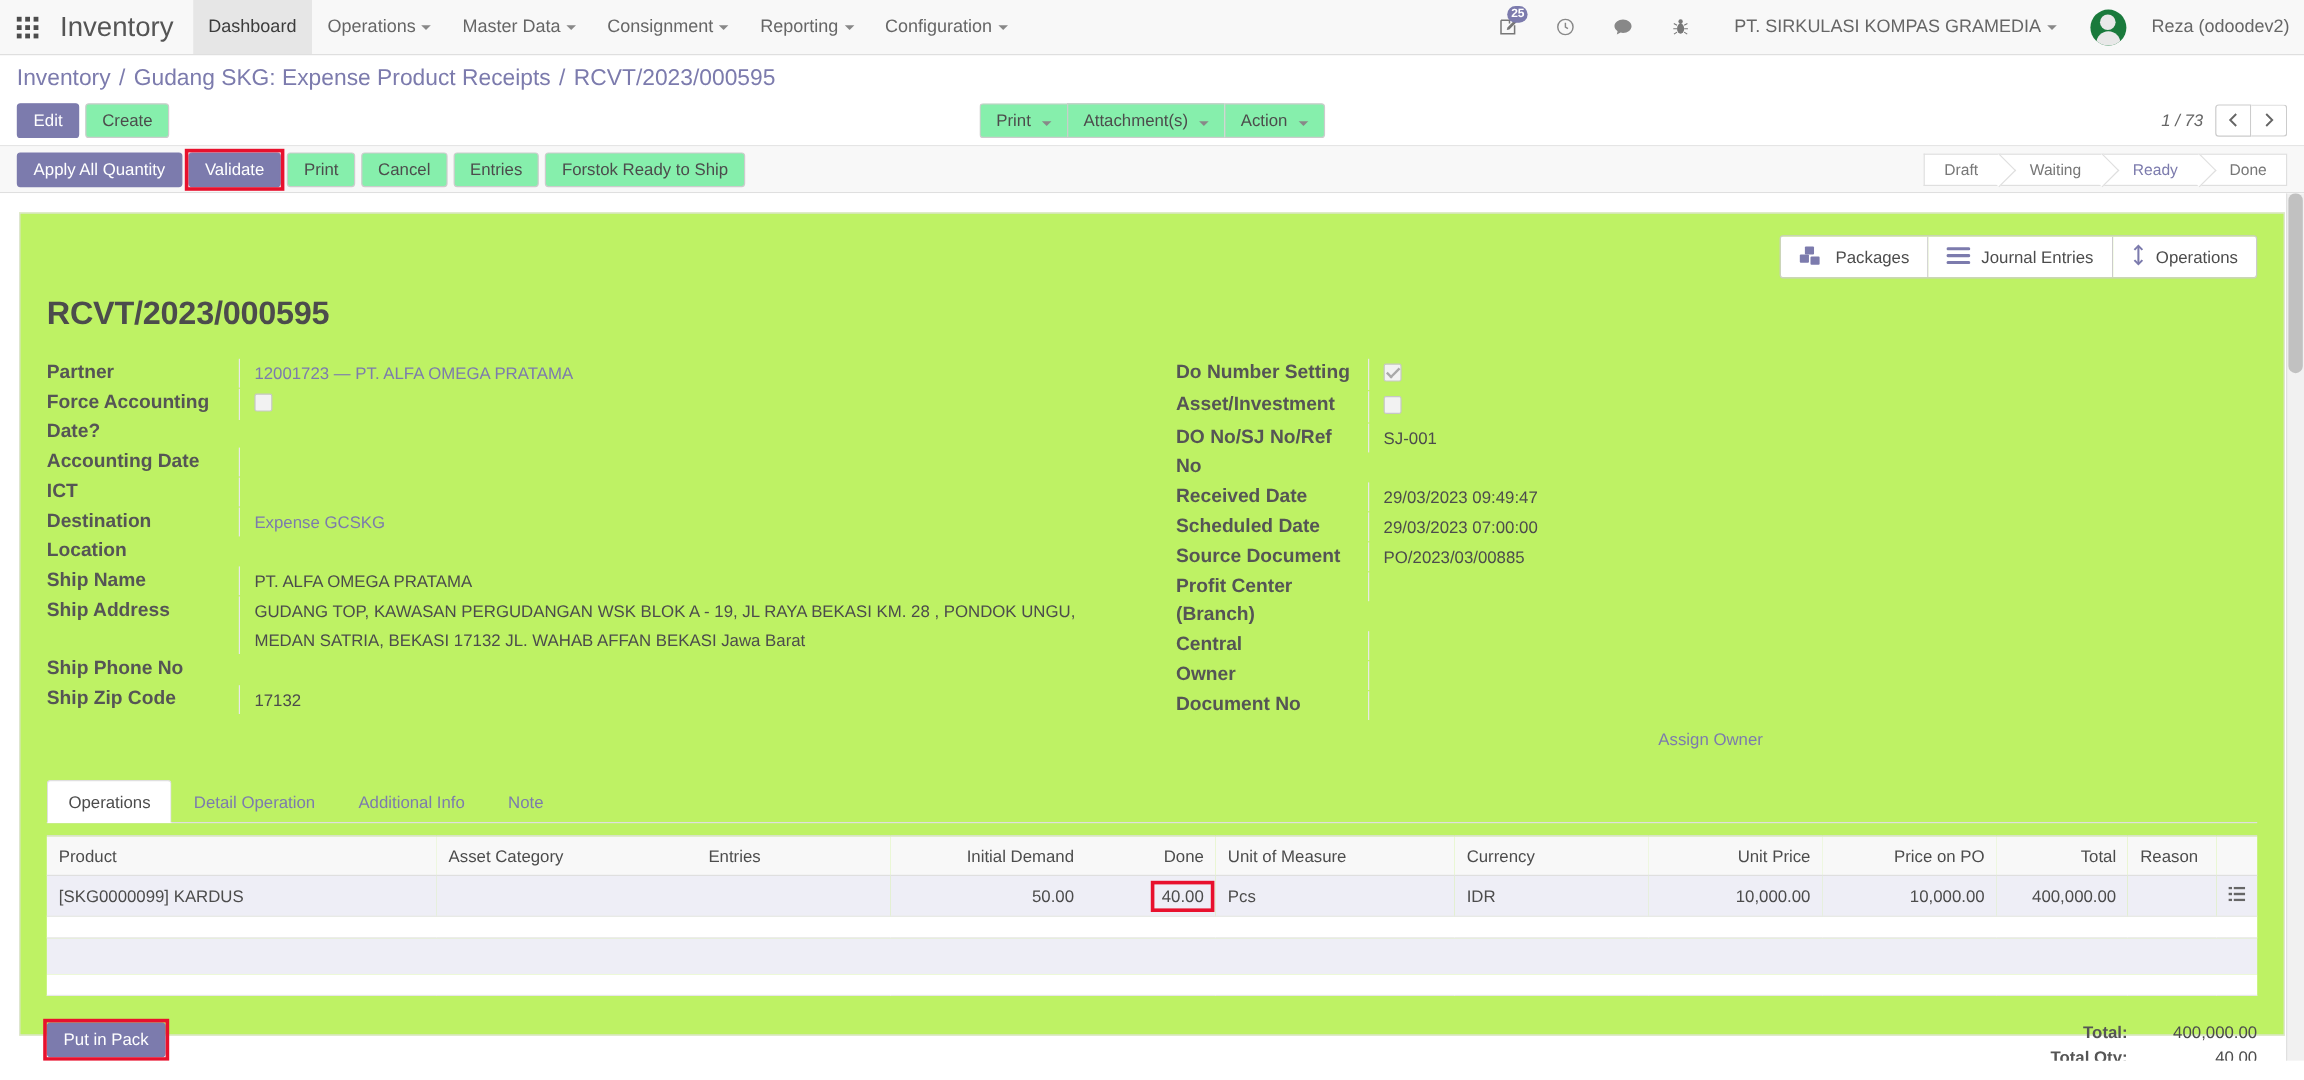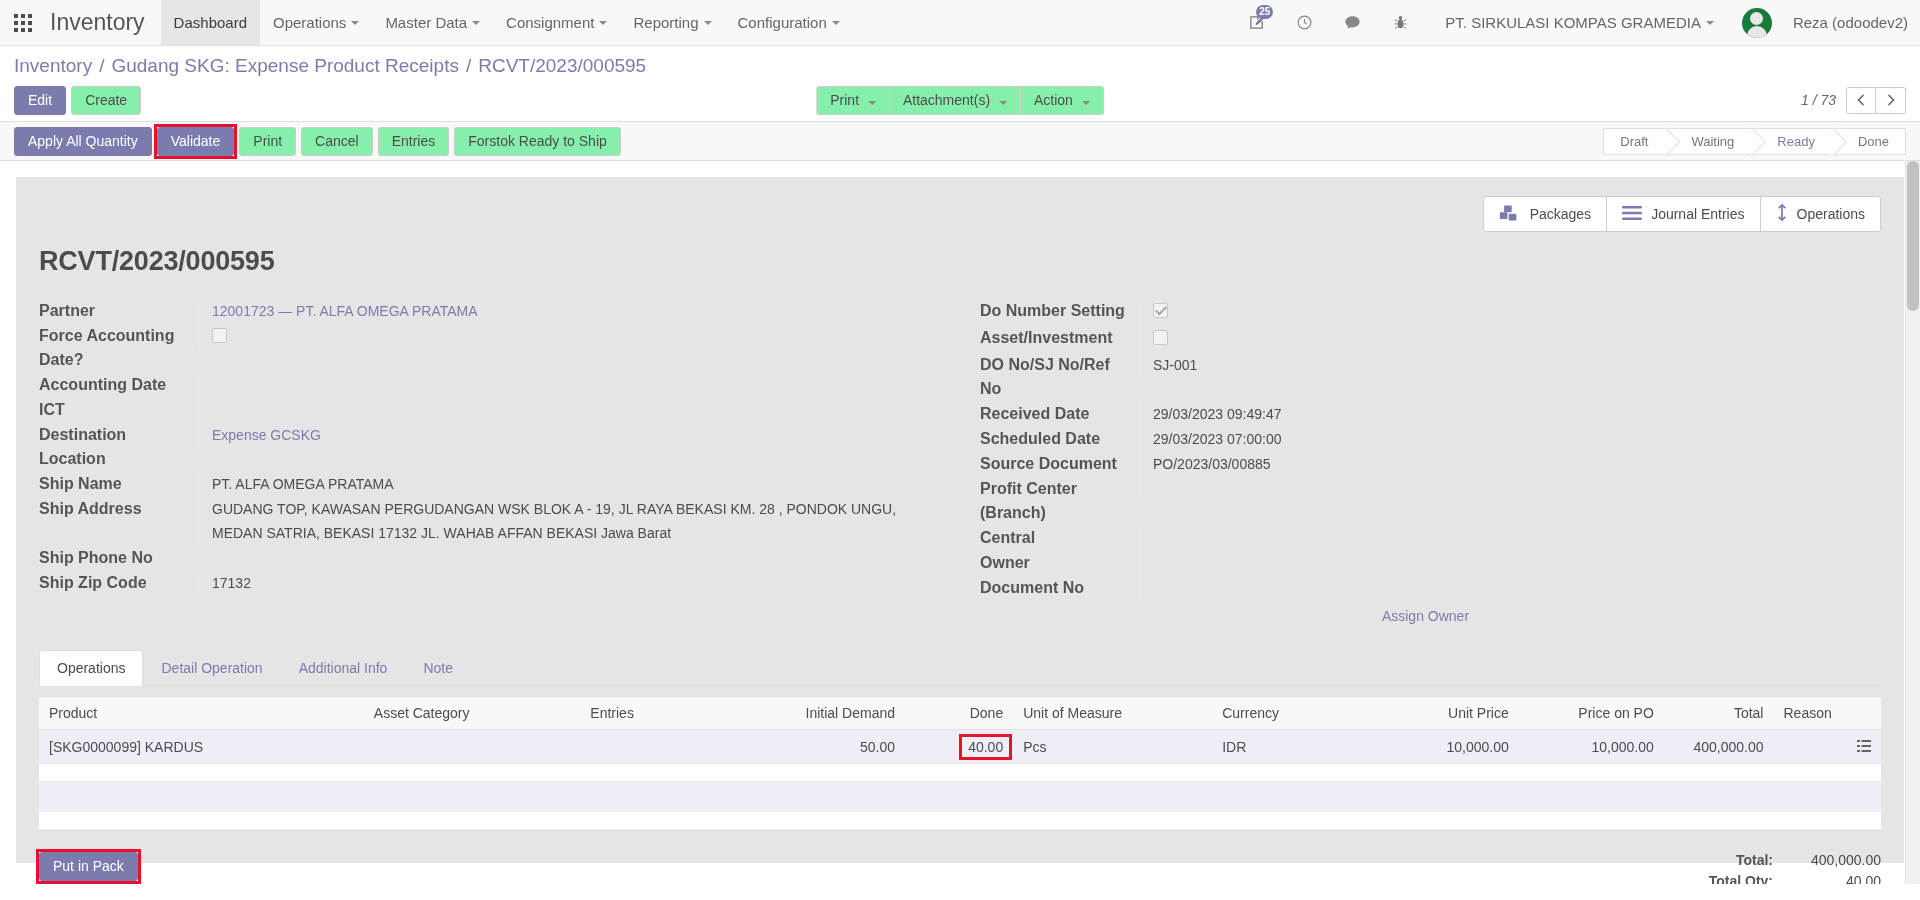--- a/index.html
+++ b/index.html
@@ -217,21 +217,21 @@
 
   
   .sheet-wrap {
     background: #fff;
     padding: 0;
     height: 723px;
     overflow: hidden;
     position: relative;
   }
   .sheet {
-    background: #e5e5e5;
+    background: #bef264;
     border: 1px solid #e3e3e3;
     margin: 16px 16px 0 16px;
     padding: 18px 22px 0 22px;
     height: 686px;
     position: relative;
   }
   .sheet-top { display: flex; }
   .smart-buttons {
     margin-left: auto;
     display: flex;

